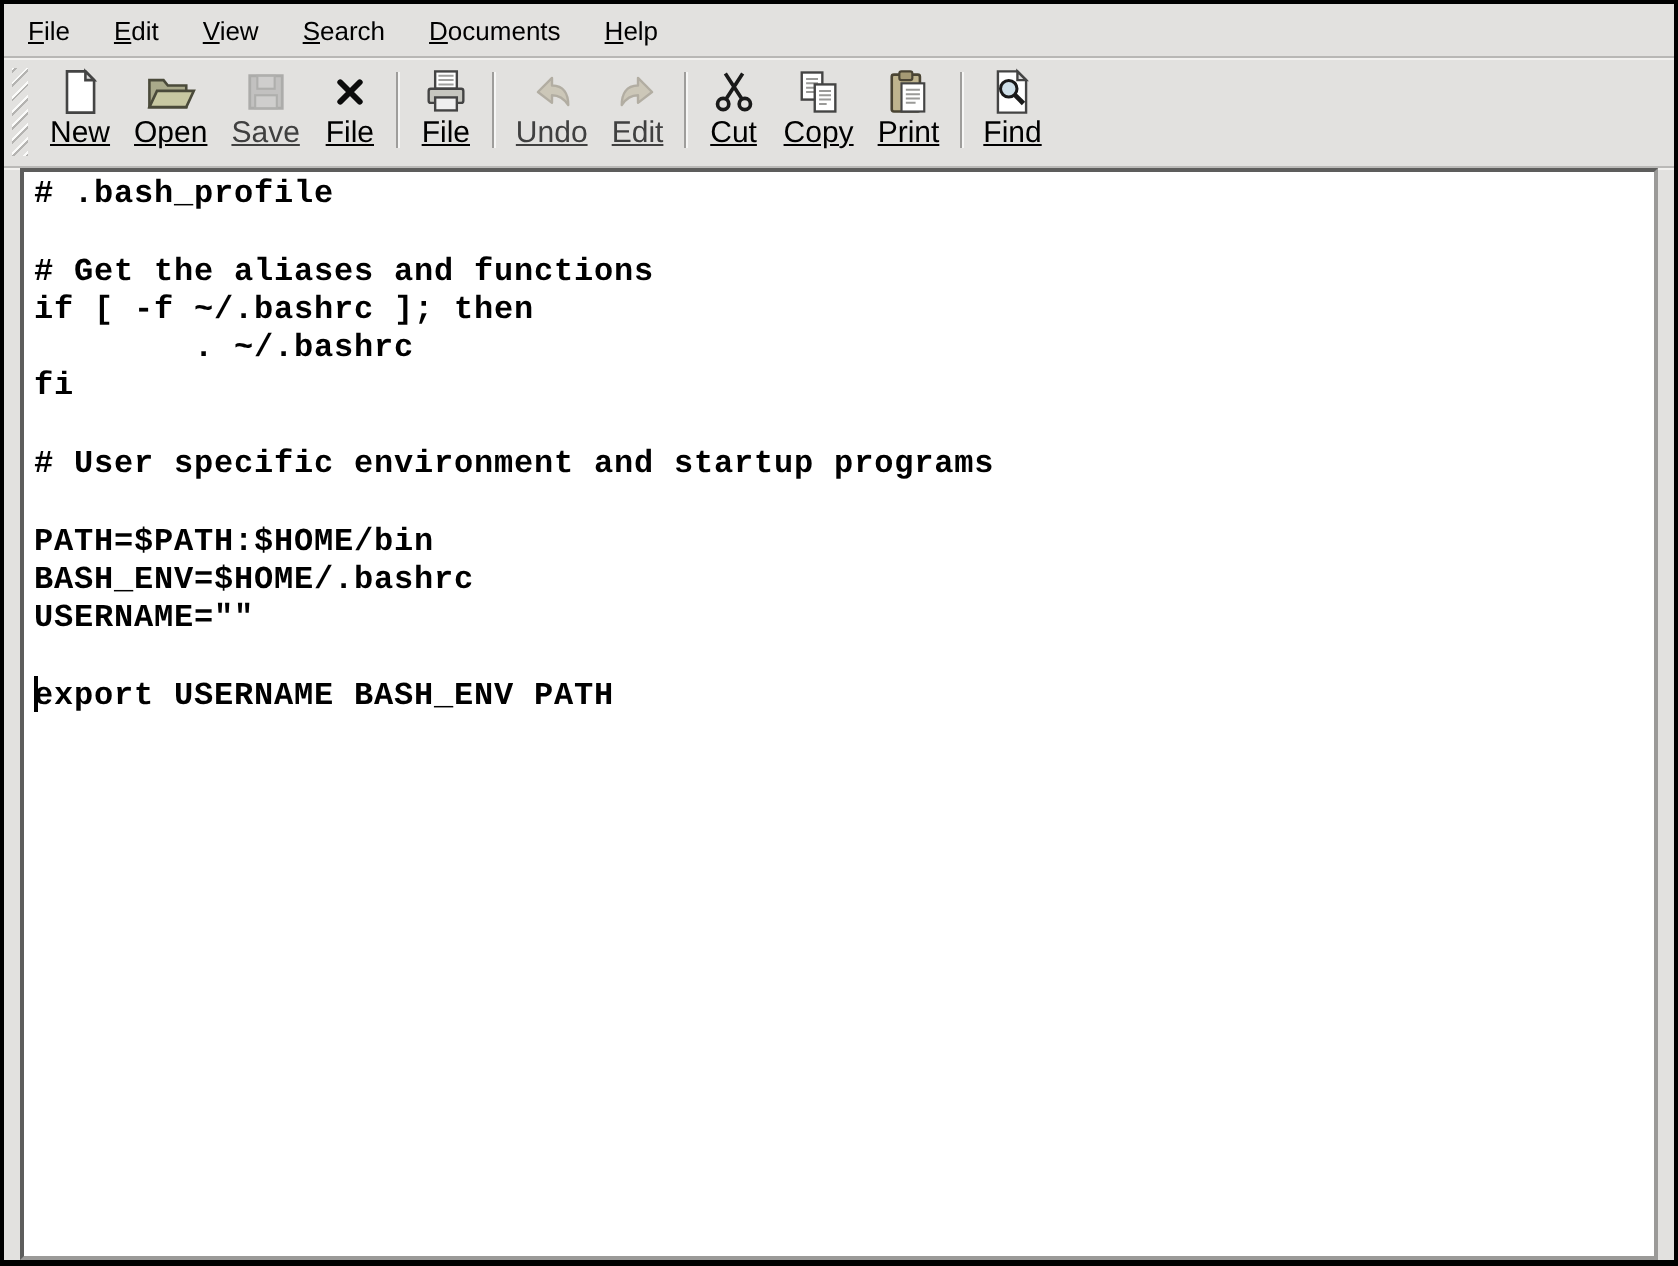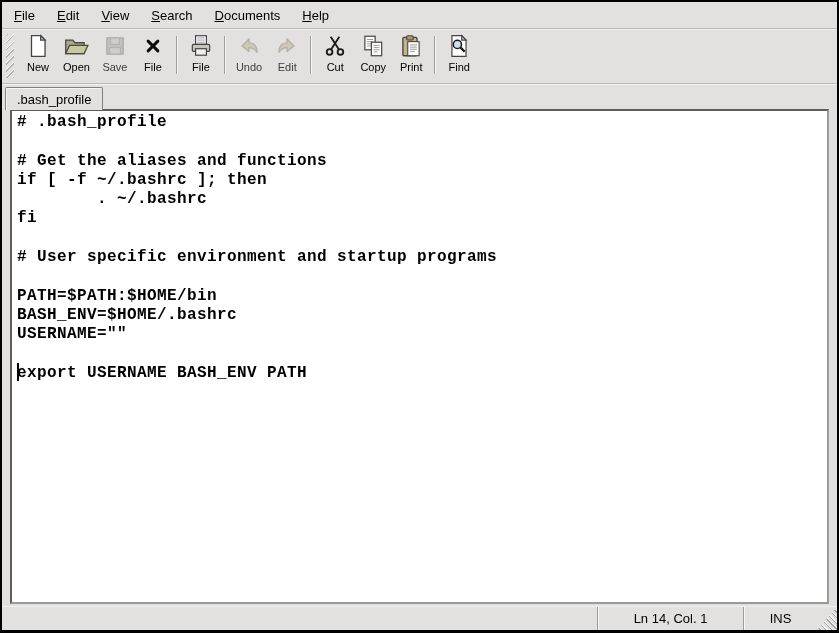--- a/index.html
+++ b/index.html
@@ -41,21 +41,21 @@
   .handle {
     width: 8px; height: 44px; margin: 2px 5px 0 2px;
     background: repeating-linear-gradient(135deg, #fafaf9 0 1px, #b4b3b1 1px 2px, #e2e1df 2px 5px);
   }
   .tbtn {
     display: flex; flex-direction: column; align-items: center;
     padding: 1px 6px; cursor: default;
   }
   .ticon { width: 26px; height: 26px; display: block; }
   .ticon svg { width: 26px; height: 26px; display: block; }
-  .tlabel { font-size: 11px; line-height: 16px; color: #000; white-space: nowrap; }
+  .tlabel { font-size: 15px; line-height: 16px; color: #000; white-space: nowrap; text-decoration: underline; }
   .tbtn.disabled .tlabel { color: #404040; }
   .tbtn.disabled .ticon { opacity: 0.55; filter: contrast(0.75); }
   .tsep {
     width: 2px; height: 38px; margin: 4px 4px 0 4px;
     border-left: 1px solid #9e9d9b; border-right: 1px solid #f6f6f5;
   }
 
   
   .tabstrip {
     height: 25px; display: flex; align-items: flex-end;
@@ -257,44 +257,33 @@
             <path d="M14.5 2.5v4h4z" fill="#dcdcdc" stroke="#444" stroke-width="1.1"></path>
             <circle cx="10.5" cy="10.5" r="3.8" fill="#cfdfe8" stroke="#1a1a1a" stroke-width="1.4"></circle>
             <path d="M13.3 13.3 17.3 17.3" stroke="#1a1a1a" stroke-width="2.2"></path>
           </svg>
       </span>
       <span class="tlabel">Find</span>
     </div>
 
   </div>
 
-  <div class="tabstrip">
-    <div class="tab">
-      <span>.bash_profile</span>
-    </div>
-  </div>
 
   <div class="editor-frame">
     <pre class="code"># .bash_profile
 
 # Get the aliases and functions
 if [ -f ~/.bashrc ]; then
         . ~/.bashrc
 fi
 
 # User specific environment and startup programs
 
 PATH=$PATH:$HOME/bin
 BASH_ENV=$HOME/.bashrc
 USERNAME=""
 
 export USERNAME BASH_ENV PATH</pre>
     <div class="caret"></div>
   </div>
 
-  <div class="statusbar">
-    <div class="sb-fill"></div>
-    <div class="sb-cell sb-pos">Ln 14, Col. 1</div>
-    <div class="sb-cell sb-mode">INS</div>
-    <div class="grip"></div>
-  </div>
 
 </div>
 
 </body></html>

